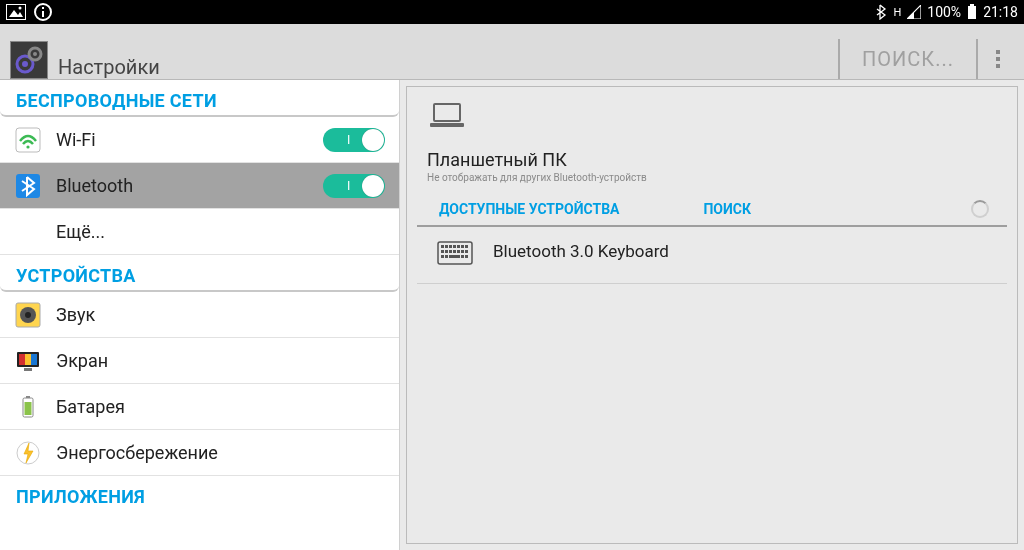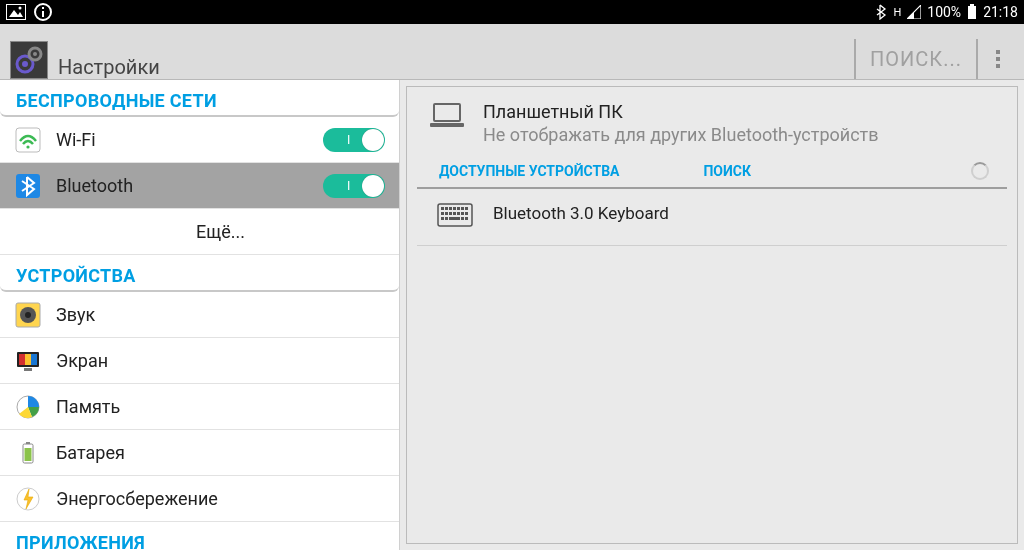--- a/index.html
+++ b/index.html
@@ -9,45 +9,45 @@
   .status-bar { height: 24px; background: #000; color: #fff; display: flex; align-items: center; padding: 0 6px; font-size: 14px; }
   .status-left { display: flex; gap: 8px; align-items: center; }
   .status-right { margin-left: auto; display: flex; gap: 6px; align-items: center; font-family: Arial, sans-serif; }
   .status-bar svg { display: block; }
 
   
   .action-bar { height: 56px; background: #dcdcdc; border-bottom: 1px solid #b8b8b8; display: flex; align-items: flex-end; padding: 0 6px 0 10px; }
   .app-icon { width: 38px; height: 38px; background: #3a3a3a; border: 1px solid #888; position: relative; margin-right: 10px; display:flex; align-items:center; justify-content:center;}
   .app-title { font-size: 20px; color: #444; }
   .action-bar .spacer { flex: 1; }
-  .search-label { color: #a0a0a0; font-size: 20px; letter-spacing: 1px; border-left: 2px solid #aaa; border-right: 2px solid #aaa; padding: 6px 14px; height: 40px; display:flex; align-items:center;}
+  .search-label { color: #a0a0a0; font-size: 20px; letter-spacing: 1px; border-left: 2px solid #aaa; border-right: 2px solid #aaa; padding: 6px 22px; height: 40px; display:flex; align-items:center;}
   .overflow { width: 40px; height: 40px; display: flex; flex-direction: column; justify-content: center; align-items: center; gap: 3px; }
   .overflow span { width: 4px; height: 4px; background: #888; }
 
   
   .main { display: flex; height: calc(550px - 24px - 56px); }
   .sidebar { width: 400px; background: #fff; overflow: hidden; border-right: 1px solid #d0d0d0; }
   .detail-pane { flex: 1; background: #eaeaea; padding: 6px; }
   .detail-inner { border: 1px solid #bbb; height: 100%; background: #eaeaea; }
 
   .section-header { font-size: 18px; font-weight: 700; color: #009fe3; padding: 10px 16px 4px; border-bottom: 2px solid #c8c8c8; letter-spacing: .3px; border-radius: 6px; }
   .list-item { display: flex; align-items: center; height: 46px; padding: 0 14px; border-bottom: 1px solid #e2e2e2; font-size: 18px; color: #222; }
   .list-item.selected { background: #a3a3a3; }
   .list-item .icon { width: 28px; height: 28px; margin-right: 14px; display:flex; align-items:center; justify-content:center; }
-  .list-item.noicon { padding-left: 56px; justify-content: center; }
+  .list-item.noicon { padding-left: 56px; }
 
   .toggle { margin-left: auto; width: 62px; height: 24px; border-radius: 12px; background: #1bbc9b; position: relative; display:flex; align-items:center; }
   .toggle:before { content: "I"; color: #fff; font-size: 12px; position:absolute; left: 24px; top: 5px; font-family: sans-serif;}
   .toggle .knob { width: 22px; height: 22px; border-radius: 50%; background: #fff; position: absolute; right: 1px; top: 1px; box-shadow: 0 0 1px rgba(0,0,0,.4); }
 
   
-  .device-header { display: flex; padding: 14px 20px 10px 20px; gap: 20px; align-items:flex-start; }
+  .device-header { display: flex; padding: 14px 20px 10px 20px; gap: 20px; align-items:flex-start;flex-direction:column; }
   .device-header .dicon { width: 36px; height: 28px; }
   .device-header .texts .t1 { font-size: 18px; color: #222; }
-  .device-header .texts .t2 { font-size: 18px; color: #8a8a8a; margin-top: 2px; }
+  .device-header .texts .t2 { font-size: 10px; color: #8a8a8a; margin-top: 2px; }
   .detail-tabs { display: flex; align-items: center; padding: 0 10px; margin: 0 10px; border-bottom: 2px solid #9e9e9e; height: 34px; }
   .tab { font-size: 14px; font-weight: 700; color: #009fe3; padding: 0 12px; }
   .tab.first { flex: 0 0 auto; }
   .tab-spacer { width: 60px; }
   .spinner { margin-left: auto; width: 18px; height: 18px; border: 2px solid #cfcfcf; border-top-color: #9a9a9a; border-radius: 50%; margin-right: 8px;}
   .found-device { display: flex; padding: 14px 20px; gap: 20px; margin: 0 10px; border-bottom: 1px solid #cfcfcf; font-size: 17px; color: #222; }
 
   .nowrap { white-space: nowrap; }
 </style>
 </head>
@@ -169,31 +169,20 @@
             <rect x="2" y="4" width="22" height="15" rx="1" fill="#222"></rect>
             <rect x="4" y="6" width="6" height="11" fill="#d32f2f"></rect>
             <rect x="10" y="6" width="6" height="11" fill="#fbc02d"></rect>
             <rect x="16" y="6" width="6" height="11" fill="#1976d2"></rect>
             <rect x="9" y="20" width="8" height="3" fill="#777"></rect>
           </svg>
       </span>
       <span>Экран</span>
     </div>
 
-    <div class="list-item">
-      <span class="icon">
-        <svg width="26" height="26" viewBox="0 0 26 26">
-            <circle cx="13" cy="13" r="11" fill="#fff" stroke="#aaa"></circle>
-            <path d="M13 2 A11 11 0 0 1 24 13 L13 13 Z" fill="#1e88e5"></path>
-            <path d="M13 13 L24 13 A11 11 0 0 1 17 23 Z" fill="#43a047"></path>
-            <path d="M13 13 L17 23 A11 11 0 0 1 4 20 Z" fill="#fdd835"></path>
-          </svg>
-      </span>
-      <span>Память</span>
-    </div>
 
     <div class="list-item">
       <span class="icon">
         <svg width="26" height="26" viewBox="0 0 26 26">
             <rect x="8" y="4" width="10" height="19" rx="1.5" fill="#fff" stroke="#888"></rect>
             <rect x="11" y="2" width="4" height="2" fill="#888"></rect>
             <rect x="9.5" y="8" width="7" height="13" fill="#8bc34a"></rect>
           </svg>
       </span>
       <span>Батарея</span>

